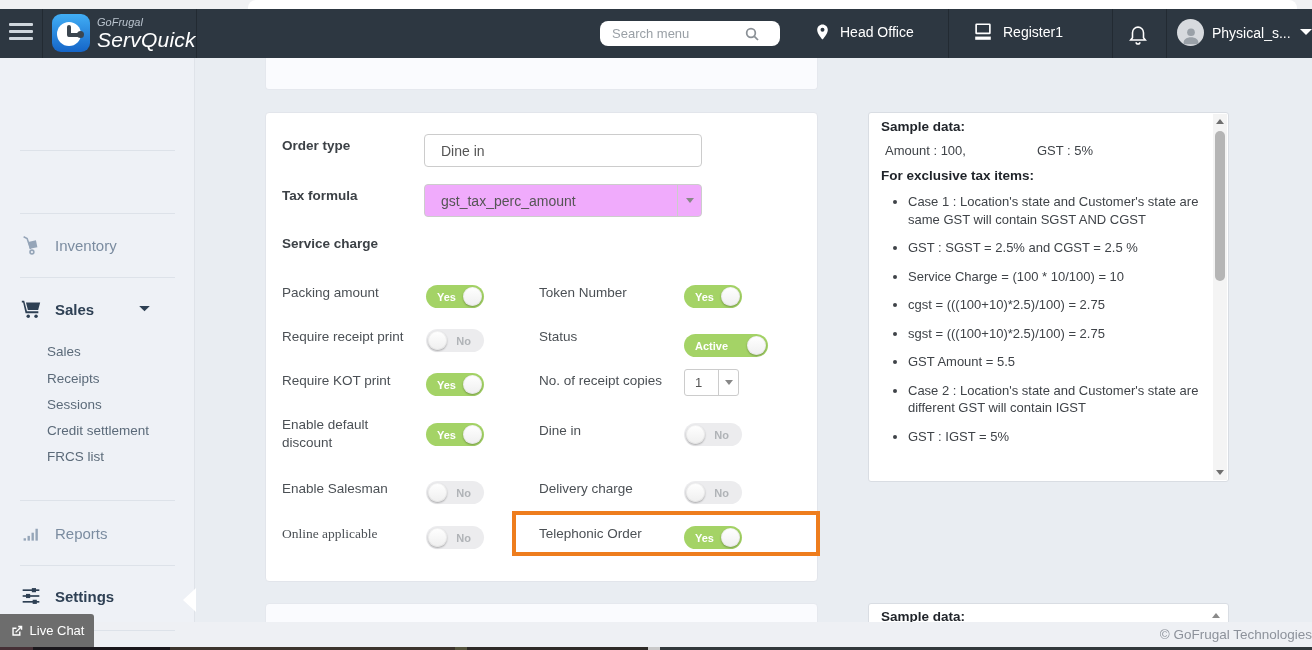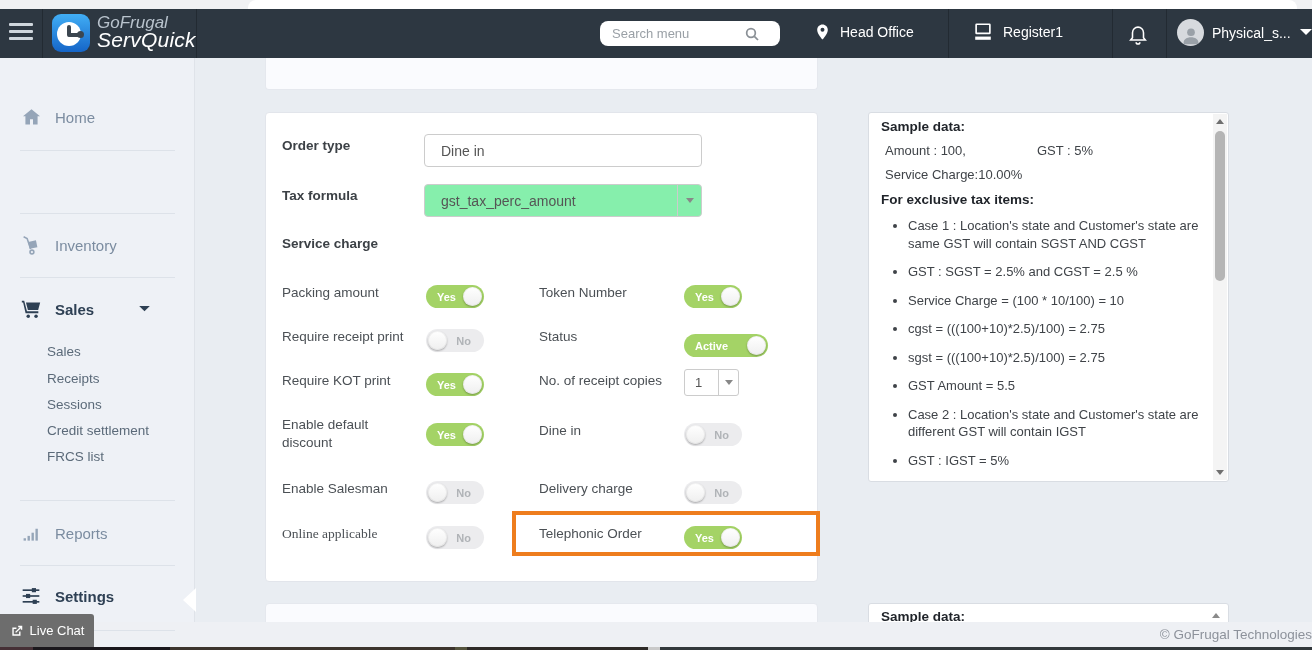--- a/index.html
+++ b/index.html
@@ -15,21 +15,21 @@
   .navbar{left:0;top:9px;width:1312px;height:49px;background:#2d3741;}
   .nav-sep{top:0;width:1px;height:49px;background:#222a32;}
   .hamburger{left:9px;top:14px;width:24px;height:20px;cursor:pointer;}
   .hamburger span{display:block;height:3px;margin-bottom:4px;background:#cfd6dc;border-radius:1px;}
   .logo{left:52px;top:5px;display:flex;align-items:center;gap:7px;}
   .logo-icon{width:38px;height:38px;border-radius:9px;background:linear-gradient(#41aef5,#1565c8);position:relative;}
   .logo-face{position:absolute;left:5px;top:8px;width:24px;height:24px;border-radius:50%;background:#fff;}
   .logo-hand-v{position:absolute;left:15px;top:11px;width:4px;height:12px;background:#3c4650;border-radius:2px;}
   .logo-hand-h{position:absolute;left:16px;top:19px;width:12px;height:4px;background:#3c4650;border-radius:2px;}
   .logo-dot{position:absolute;left:25px;top:17px;width:7px;height:7px;border-radius:50%;background:#3c4650;}
-  .brand-top{font-size:17px;font-style:italic;color:#b9c3cd;line-height:11px;margin-bottom:1px;}
+  .brand-top{font-size:11px;font-style:italic;color:#b9c3cd;line-height:11px;margin-bottom:1px;}
   .brand-bottom{font-size:21px;font-style:italic;color:#ffffff;line-height:21px;letter-spacing:.2px;}
   .search-box{left:600px;top:12px;width:180px;height:25px;background:#fff;border-radius:8px;
               display:flex;align-items:center;padding:0 20px 0 10px;box-sizing:border-box;}
   .search-box input{flex:1;border:none;outline:none;font-size:13px;color:#555;background:transparent;
                     font-family:"Liberation Sans",sans-serif;min-width:0;}
   .search-box input::placeholder{color:#9aa0a6;}
   .nav-item{display:flex;align-items:center;gap:9px;color:#fff;font-size:14px;}
   .bell{left:1127px;top:13px;}
   .user{left:1177px;top:10px;display:flex;align-items:center;gap:8px;color:#fff;font-size:14px;}
   .avatar{width:27px;height:27px;border-radius:50%;background:#d7dade;display:flex;align-items:flex-end;justify-content:center;overflow:hidden;}
@@ -50,21 +50,21 @@
   
   .card-top{left:265px;top:58px;width:553px;height:32px;background:#fafbfe;border:1px solid #e5e8ee;border-top:none;
             border-radius:0 0 4px 4px;box-sizing:border-box;}
   .form-card{left:265px;top:112px;width:553px;height:470px;background:#fff;border:1px solid #e2e5eb;border-radius:4px;box-sizing:border-box;}
   .card-bottom{left:265px;top:603px;width:553px;height:26px;background:#fafbfe;border:1px solid #e5e8ee;border-radius:4px 4px 0 0;box-sizing:border-box;}
 
   .f-label{position:absolute;font-size:13.5px;color:#4b5055;}
   .f-label.bold{font-weight:bold;color:#3c4146;}
   .t-input{position:absolute;width:278px;height:33px;background:#fff;border:1px solid #cccccc;border-radius:4px;
            box-sizing:border-box;display:flex;align-items:center;padding-left:16px;font-size:14px;color:#555;}
-  .t-select{position:absolute;width:278px;height:33px;background:#86efac;border:1px solid #cccccc;border-radius:4px;
+  .t-select{position:absolute;width:278px;height:33px;background:#f0abfc;border:1px solid #cccccc;border-radius:4px;
             box-sizing:border-box;display:flex;align-items:center;padding-left:16px;font-size:14px;color:#555;cursor:pointer;}
   .sel-arrow{position:absolute;right:0;top:0;bottom:0;width:23px;border-left:1px solid #ccc;
              display:flex;align-items:center;justify-content:center;}
   .tri-down{width:0;height:0;border-left:4px solid transparent;border-right:4px solid transparent;border-top:5px solid #888;}
 
   .toggle{position:absolute;width:58px;height:23px;border-radius:12px;cursor:pointer;}
   .toggle.on{background:#a4d366;}
   .toggle.off{background:#ececee;}
   .toggle .st{position:absolute;top:0;bottom:0;display:flex;align-items:center;font-size:11px;font-weight:bold;}
   .toggle.on .st{left:11px;color:#fff;}
@@ -183,28 +183,20 @@
         </svg>
       </div>
       <span>Physical_s...</span>
       <svg width="14" height="9" viewBox="0 0 14 9" fill="#ffffff">
           <path d="M1 1l6 6 6-6z"></path>
         </svg>
     </div>
   </div>
 
   <div class="abs sidebar">
-    <div class="side-item" style="top:46px;">
-      <span class="ic">
-        <svg width="21" height="20" viewBox="0 0 24 24" fill="currentColor">
-            <path d="M12 2.8 1.8 11.2h2.9V21h5.5v-6.2h3.6V21h5.5v-9.8h2.9z"></path>
-          </svg>
-      </span>
-      <span class="lbl">Home</span>
-    </div>
     <div class="side-divider" style="top:92px;"></div>
 
     <div class="side-divider" style="top:155px;"></div>
 
     <div class="side-item" style="top:174px;">
       <span class="ic">
         <svg width="21" height="21" viewBox="0 0 24 24" fill="none" stroke="currentColor" stroke-width="1.8">
           <path d="M3 2l4 2 4 12"></path>
           <rect x="9" y="7" width="9" height="8" transform="rotate(-12 13 11)" fill="currentColor" stroke="none"></rect>
           <circle cx="12.5" cy="19.5" r="2.2"></circle>
@@ -359,21 +351,20 @@
 
   <div class="abs card-bottom"></div>
 
   <div class="abs panel">
     <div class="panel-inner">
       <div class="p-title">Sample data:</div>
       <div class="p-line">
         <span class="cell-l">Amount : 100,</span>
         <span>GST : 5%</span>
       </div>
-      <div class="p-line">Service Charge:10.00%</div>
       <div class="p-sub">For exclusive tax items:</div>
       <ul>
         <li>Case 1 : Location's state and Customer's state are same GST will contain SGST AND CGST</li>
         <li>GST : SGST = 2.5% and CGST = 2.5 %</li>
         <li>Service Charge = (100 * 10/100) = 10</li>
         <li>cgst = (((100+10)*2.5)/100) = 2.75</li>
         <li>sgst = (((100+10)*2.5)/100) = 2.75</li>
         <li>GST Amount = 5.5</li>
         <li>Case 2 : Location's state and Customer's state are different GST will contain IGST</li>
         <li>GST : IGST = 5%</li>

